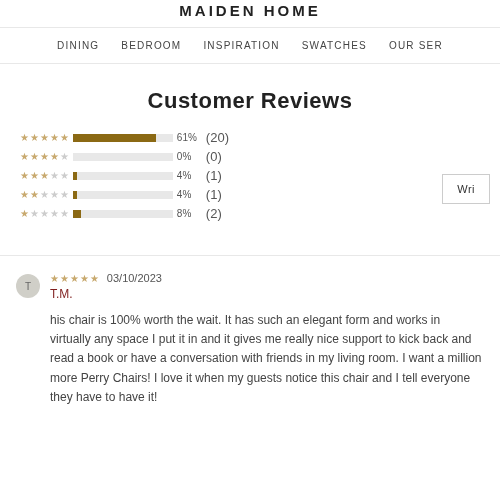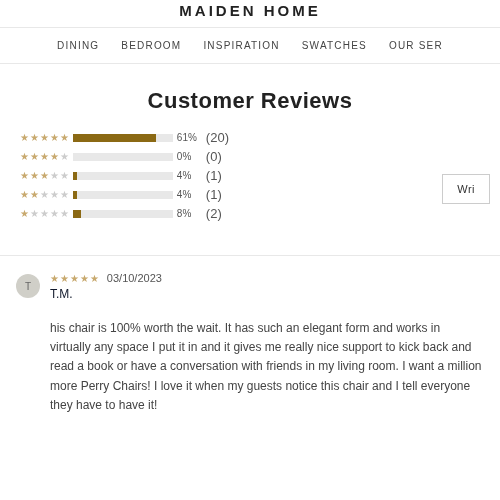--- a/index.html
+++ b/index.html
@@ -168,22 +168,22 @@
       display: flex;
       gap: 1px;
     }
     .review-date {
       font-size: 11px;
       color: #555;
       font-weight: 500;
     }
     .reviewer-name {
       font-size: 12px;
-      color: #0f172a;
-      margin-bottom: 18px;
+      color: #7f1d1d;
+      margin-bottom: 10px;
     }
     .review-title {
       font-size: 14px;
       font-weight: 600;
       color: #222;
       margin-bottom: 8px;
     }
     .review-body {
       font-size: 12px;
       line-height: 1.6;

